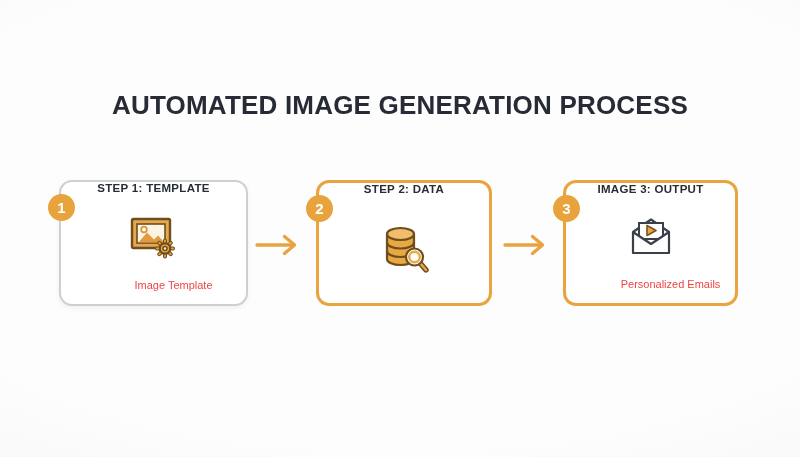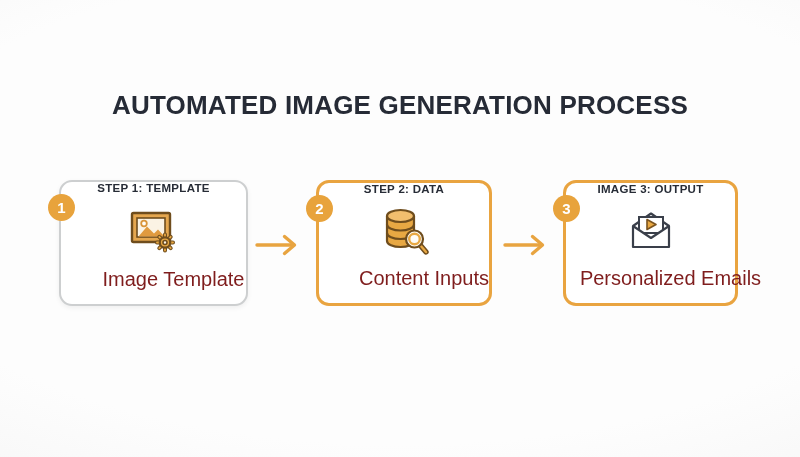--- a/index.html
+++ b/index.html
@@ -29,21 +29,21 @@
     position:absolute; left:-13px; top:12px; width:27px; height:27px;
     border-radius:50%; background:#E8A33C; color:#FFFFFF;
     font-size:15px; font-weight:bold;
     display:flex; align-items:center; justify-content:center;
   }
   .step-label {
     font-size:11.5px; font-weight:bold;
     letter-spacing:0.3px; color:#272C36; white-space:nowrap;
   }
   .icon-wrap { flex:1; display:flex; align-items:center; justify-content:center; }
-  .caption { margin-bottom:13px; font-size:20px; color:#7f1d1d; white-space:nowrap;margin-left:40px; }
+  .caption { margin-bottom:13px; font-size:11px; color:#ef4444; white-space:nowrap;margin-left:40px; }
 
   .arrow { position:absolute; top:233px; width:48px; height:24px; }
   .arrow-1 { left:255px; }
   .arrow-2 { left:503px; }
 </style>
 </head>
 <body>
 
 <div class="canvas">
 
@@ -82,21 +82,20 @@
         <path d="M9 10 v25 a13.5 6 0 0 0 27 0 v-25" fill="#E8A843" stroke="#6F4D1D" stroke-width="2.2"></path>
         <path d="M9 18.5 a13.5 6 0 0 0 27 0" fill="none" stroke="#6F4D1D" stroke-width="2.2"></path>
         <path d="M9 27 a13.5 6 0 0 0 27 0" fill="none" stroke="#6F4D1D" stroke-width="2.2"></path>
         <ellipse cx="22.5" cy="10" rx="13.5" ry="6" fill="#F2BE6E" stroke="#6F4D1D" stroke-width="2.2"></ellipse>
         <line x1="42.5" y1="39.5" x2="48" y2="46" stroke="#6F4D1D" stroke-width="5.4" stroke-linecap="round"></line>
         <line x1="42.5" y1="39.5" x2="48" y2="46" stroke="#E8A843" stroke-width="2.4" stroke-linecap="round"></line>
         <circle cx="36.5" cy="33" r="8.5" fill="#FEFCF7" stroke="#6F4D1D" stroke-width="2.2"></circle>
         <circle cx="36.5" cy="33" r="5.3" fill="none" stroke="#E8A843" stroke-width="2.4"></circle>
       </svg>
     </div>
-    <div class="caption">Content Inputs</div>
   </div>
 
   <svg class="arrow arrow-2" viewBox="0 0 48 24">
     <line x1="2" y1="12" x2="37" y2="12" stroke="#E8A440" stroke-width="3.4" stroke-linecap="round"></line>
     <path d="M29.5 3.5 L39.5 12 L29.5 20.5" fill="none" stroke="#E8A440" stroke-width="3.4" stroke-linecap="round" stroke-linejoin="round"></path>
   </svg>
 
   <div class="card card-orange3">
     <div class="badge">3</div>
     <div class="step-label">IMAGE 3: OUTPUT</div>

